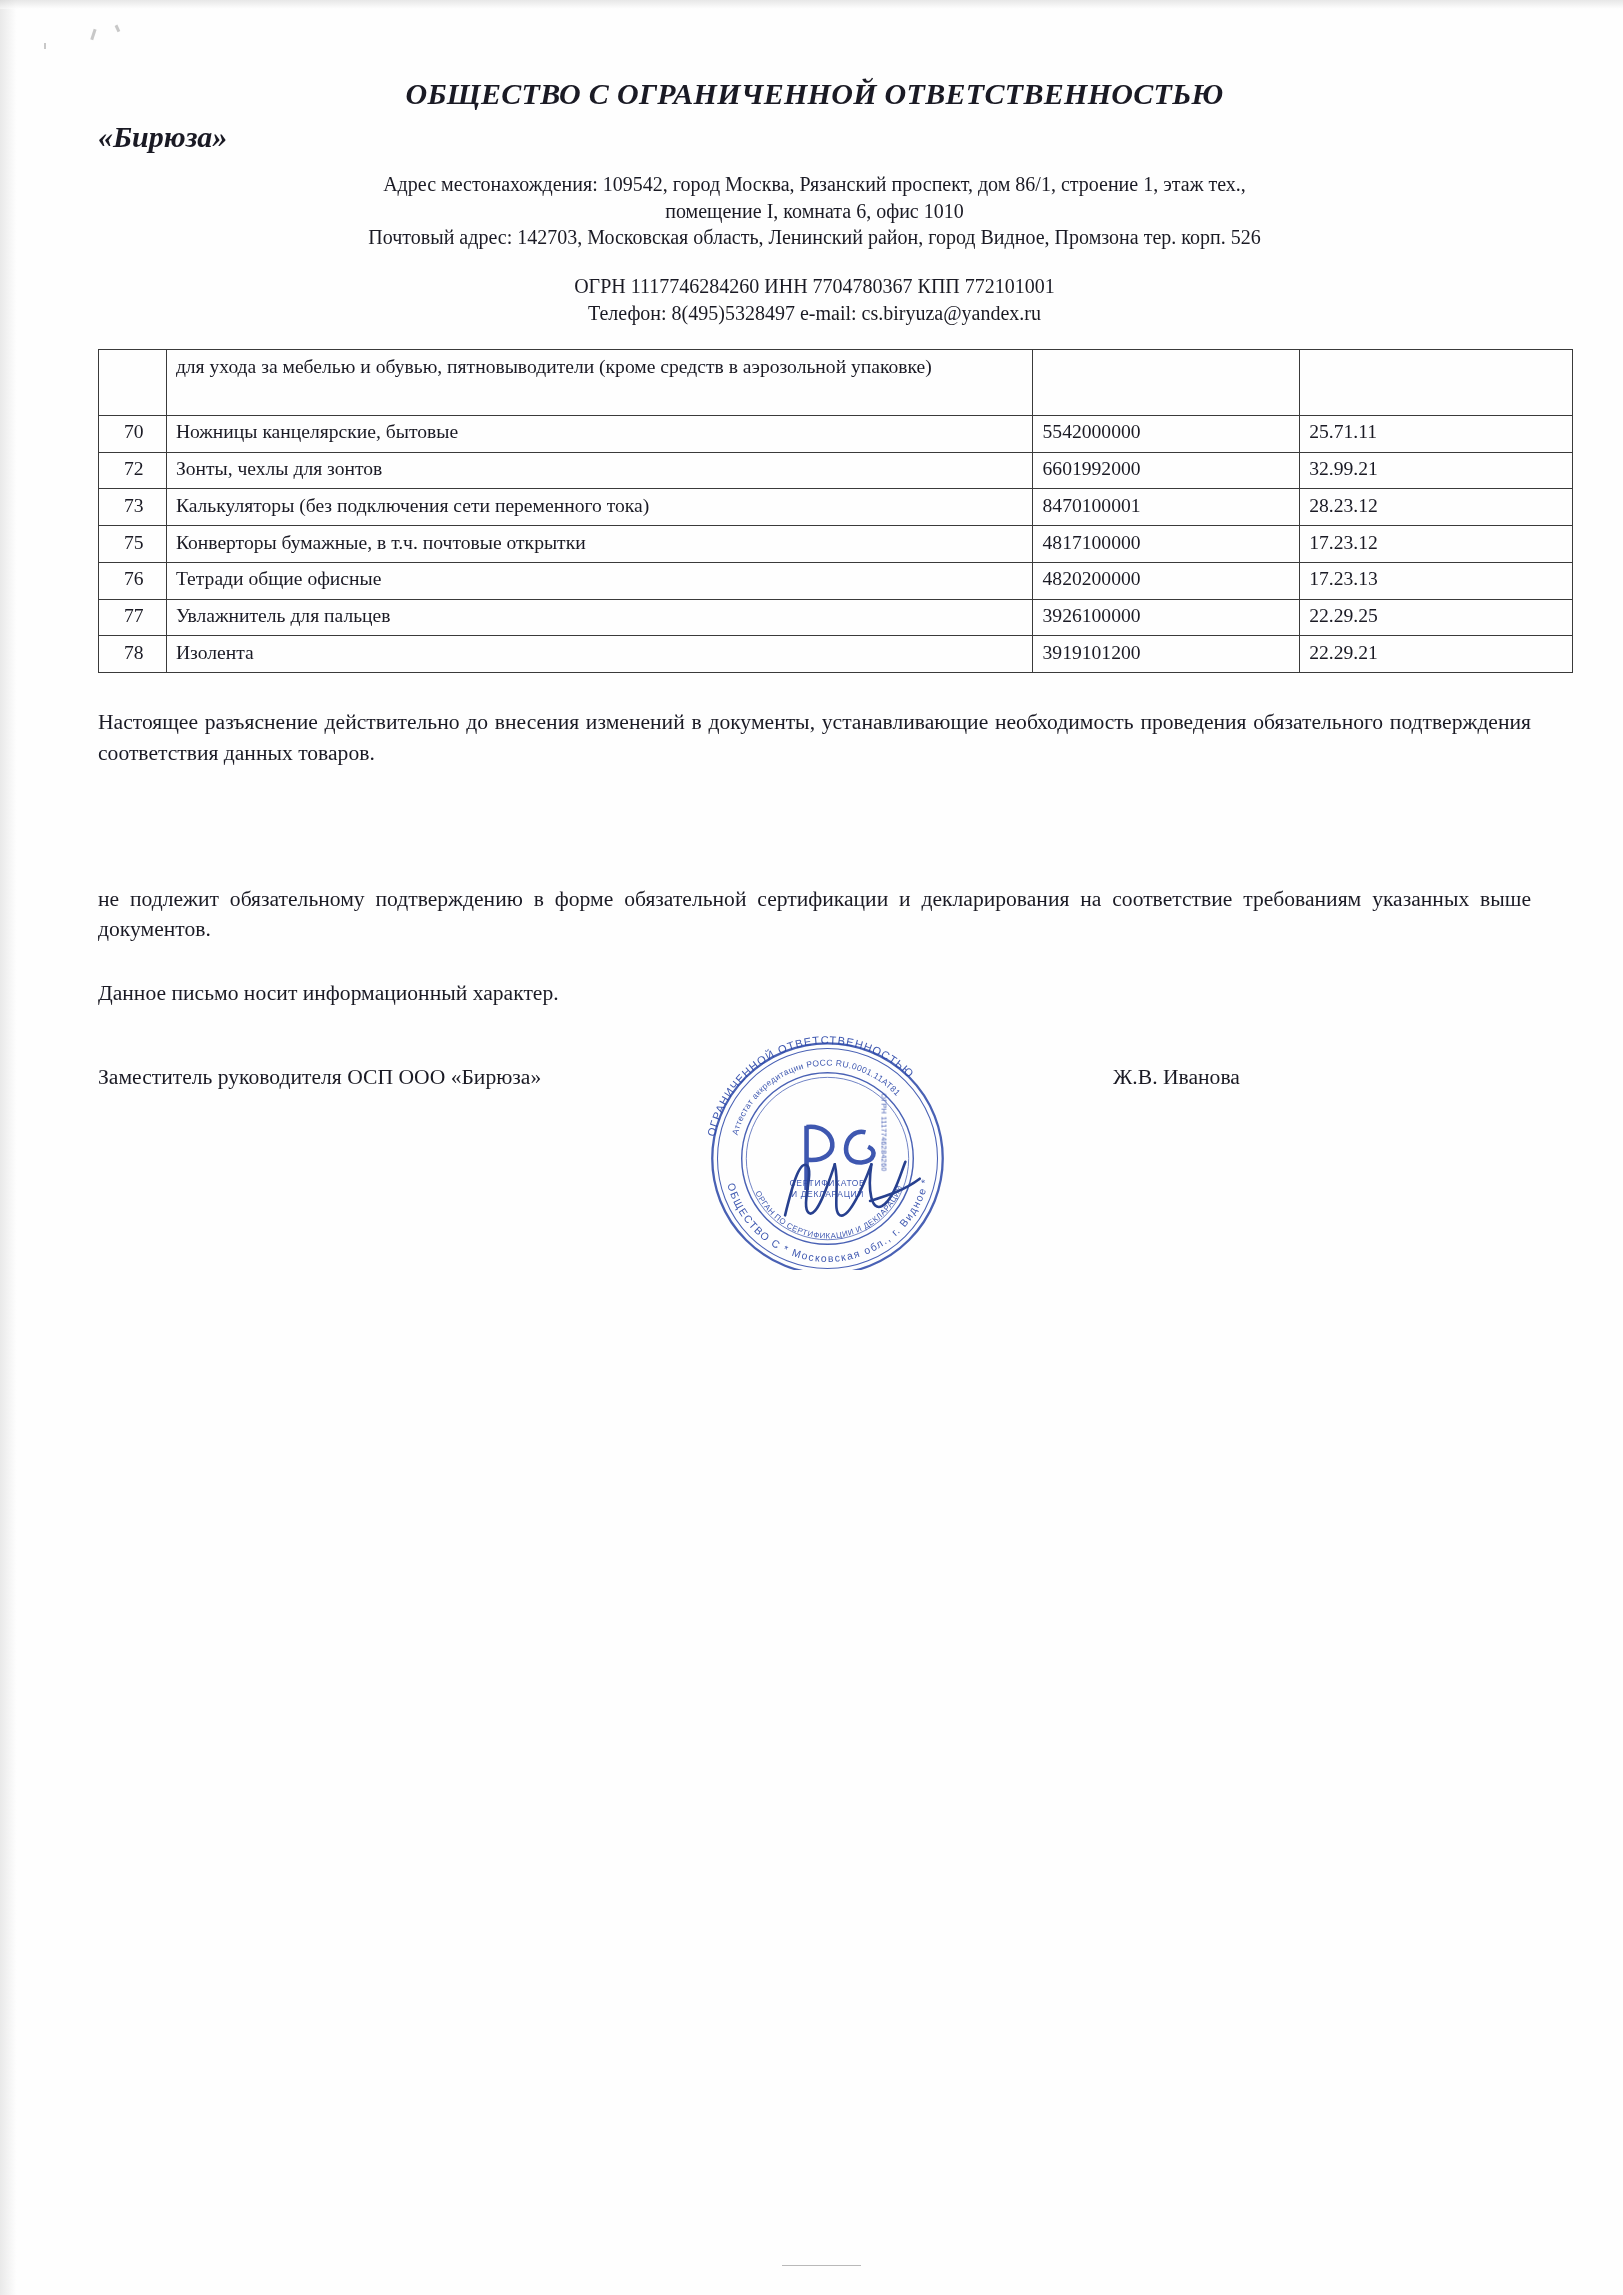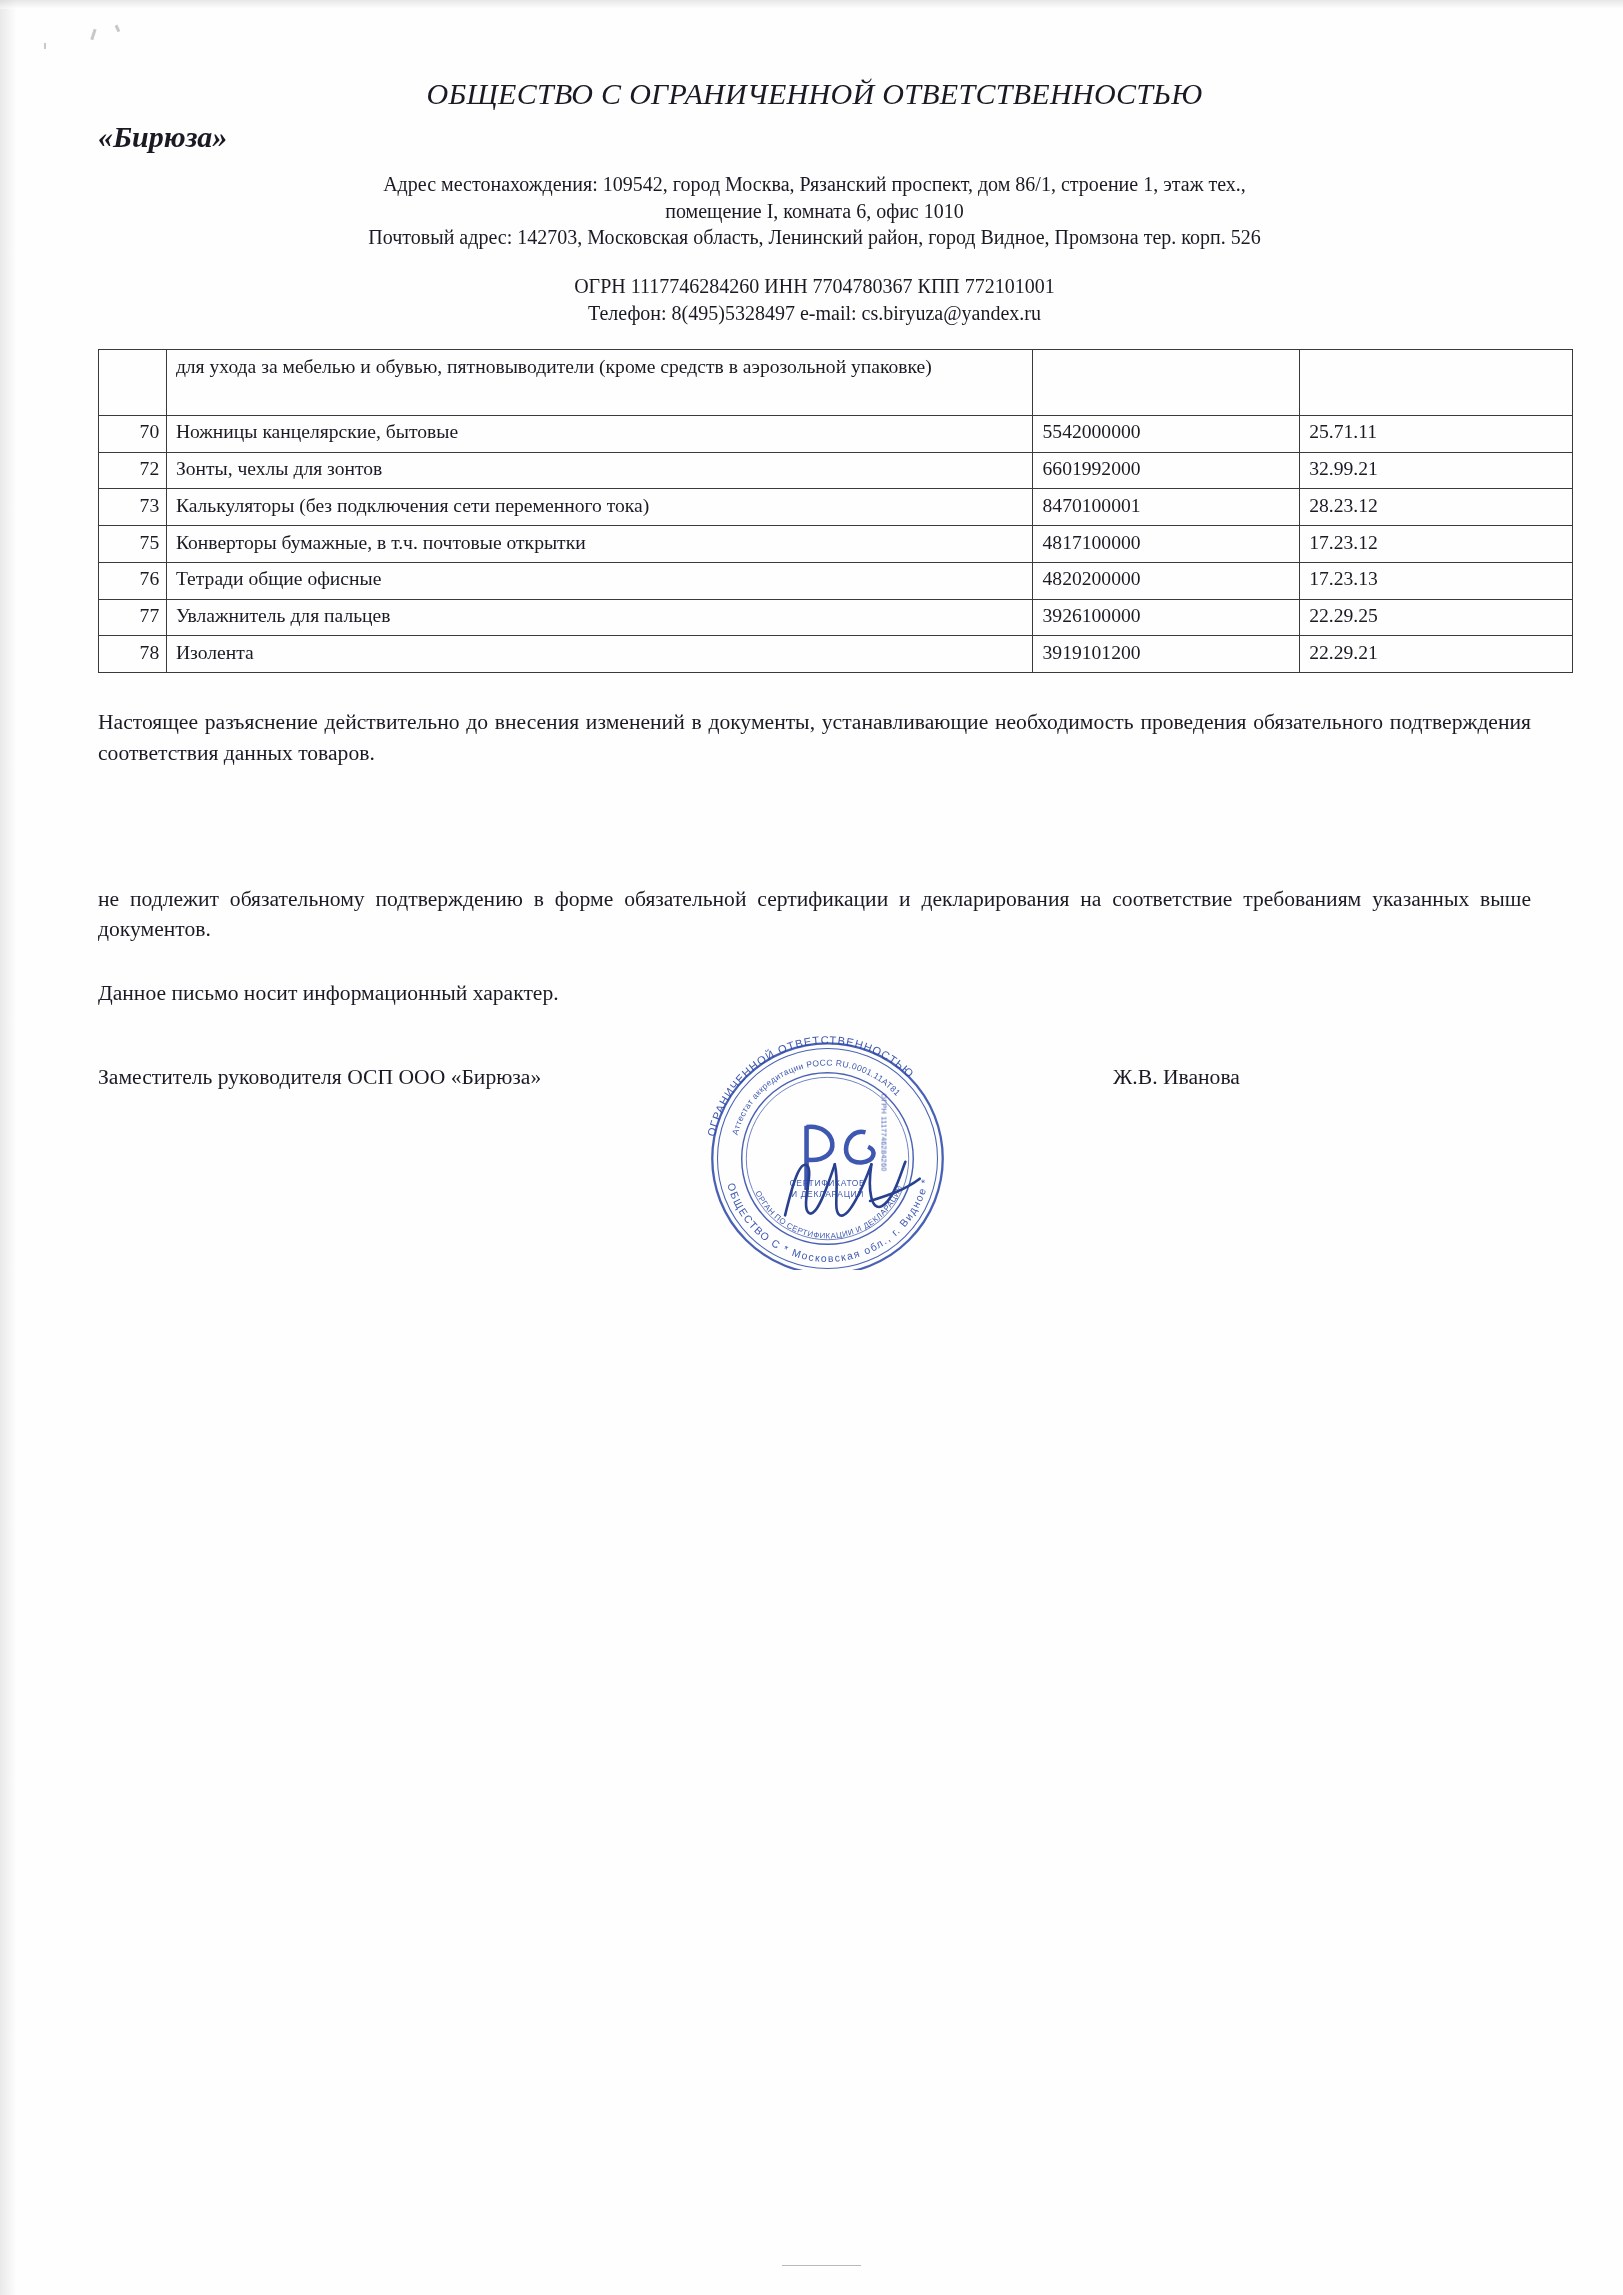--- a/index.html
+++ b/index.html
@@ -43,21 +43,21 @@
     opacity: .55;
   }
   .content {
     position: absolute;
     left: 98px;
     top: 0;
     width: 1433px;
   }
   .header-title {
     text-align: center;
-    font-weight: normal;
+    font-weight: bold;
     font-style: italic;
     font-size: 30px;
     letter-spacing: 0.3px;
     margin-top: 77px;
   }
   .header-subtitle {
     font-weight: bold;
     font-style: italic;
     font-size: 30px;
     margin-top: 9.2px;
@@ -89,21 +89,21 @@
   table.goods td {
     border: 1.3px solid #3a3a3a;
     font-size: 19.6px;
     padding: 4.6px 6.5px 5.2px 9.2px;
     vertical-align: top;
     line-height: 1.26;
     height: 26px;
   }
   td.c-num {
     width: 51px;
-    text-align: right;
+    text-align: center;
     padding-left: 0;
     padding-right: 0;
   }
   td.c-name {
     width: 850px;
   }
   td.c-code {
     width: 250px;
     text-align: left;
     padding-left: 13px;

